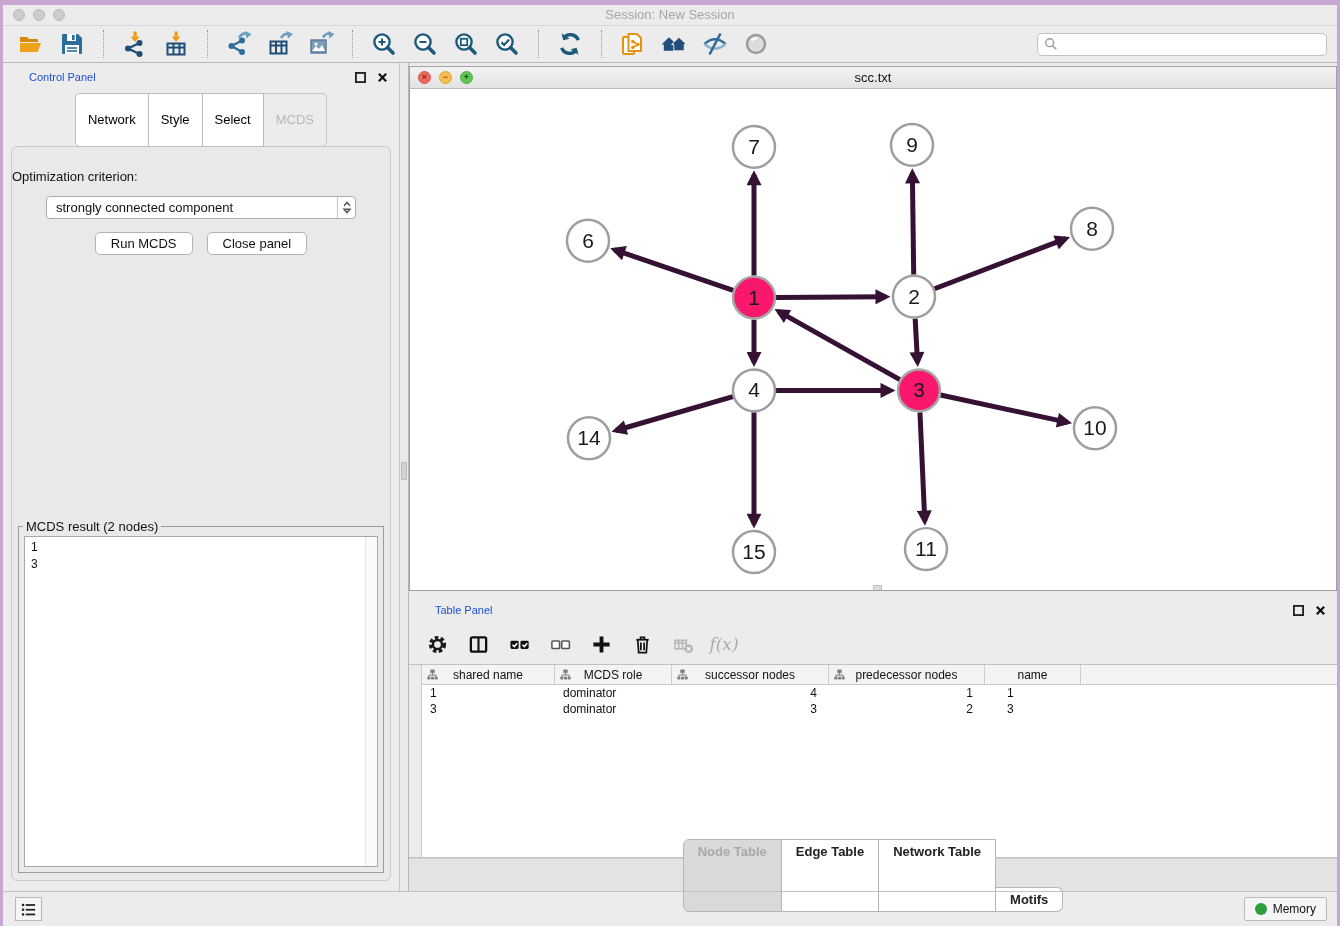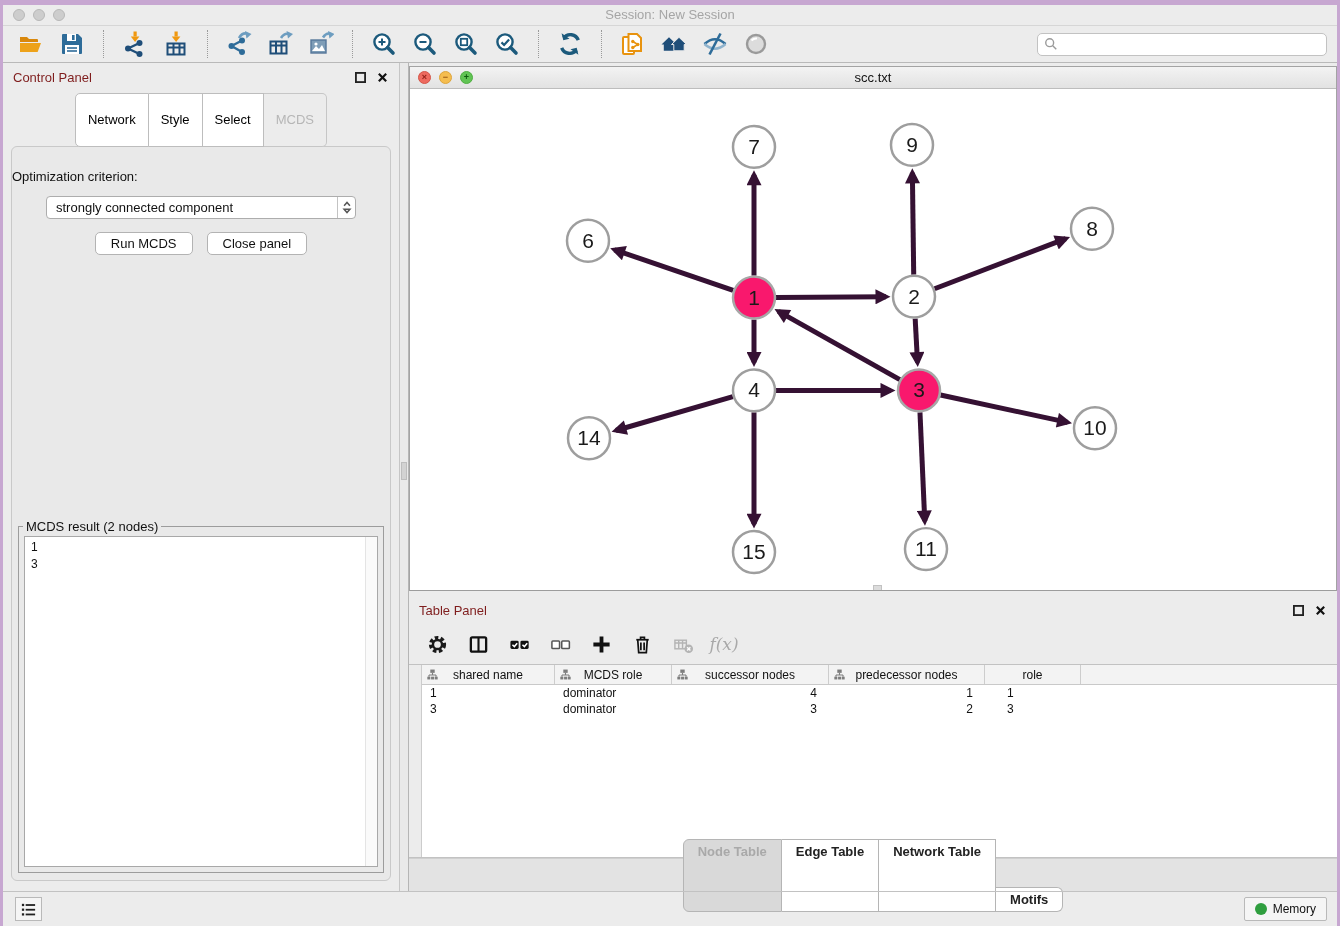--- a/index.html
+++ b/index.html
@@ -21,21 +21,21 @@
   .tsep { width:0; height:28px; border-left:1px dotted #9a9a9a; margin:0 6px; }
   .search { margin-left:auto; width:290px; height:23px; background:#fff; border:1px solid #c2c2c2; border-radius:5px; display:flex; align-items:center; padding:0 6px; gap:4px; }
   .search input { border:none; outline:none; flex:1; font-size:12px; background:transparent; }
 
   
   .main { flex:1 1 auto; display:flex; min-height:0; }
 
   
   .cpanel { width:396px; flex:0 0 auto; display:flex; flex-direction:column; position:relative; }
   .phead { height:28px; display:flex; align-items:center; padding:0 10px; flex:0 0 auto; }
-  .phead .ptitle { font-size:13px; color:#7f1d1d; }
+  .phead .ptitle { font-size:11px; color:#1d4ed8;margin-left:16px; }
   .phead .pctrls { margin-left:auto; display:flex; gap:8px; align-items:center; }
   .icon-btn { width:14px; height:14px; background:transparent; border:none; display:flex; align-items:center; justify-content:center; }
   .icon-btn svg { width:11px; height:11px; }
 
   .cp-tabs { display:flex; justify-content:center; margin-top:2px; position:relative; z-index:2; }
   .seg { font-size:13px; padding:18px 12px; background:#fff; border:1px solid #bdbdbd; border-left:none; color:#000; cursor:default; line-height:16px; }
   .seg:first-child { border-left:1px solid #bdbdbd; border-radius:5px 0 0 5px; }
   .seg:last-child { border-radius:0 5px 5px 0; }
   .seg.active { background:#ececec; color:#b6b6b6; border-color:#c6c6c6; }
 
@@ -521,21 +521,21 @@
                   <svg viewBox="0 0 10 10">
                     <rect x="3" y="0.5" width="4" height="3" fill="#7d7d7d"></rect>
                     <path d="M5 3.5v2M1.8 5.5h6.4M1.8 5.5V7M8.2 5.5V7" stroke="#7d7d7d" stroke-width="1" fill="none"></path>
                     <rect x="0.3" y="7" width="2.7" height="2.5" fill="#7d7d7d"></rect>
                     <rect x="3.7" y="7" width="2.7" height="2.5" fill="#7d7d7d"></rect>
                     <rect x="7" y="7" width="2.7" height="2.5" fill="#7d7d7d"></rect>
                   </svg>
                   <span>predecessor nodes</span>
                 </div>
                 <div class="th col4">
-                  <span>role</span>
+                  <span>name</span>
                 </div>
               </div>
             <div>
                 <div class="tr">
                   <div class="td col0 align-left">1</div>
                   <div class="td col1 align-left">dominator</div>
                   <div class="td col2 align-right">4</div>
                   <div class="td col3 align-right">1</div>
                   <div class="td col4 align-left namecol">1</div>
                 </div>

